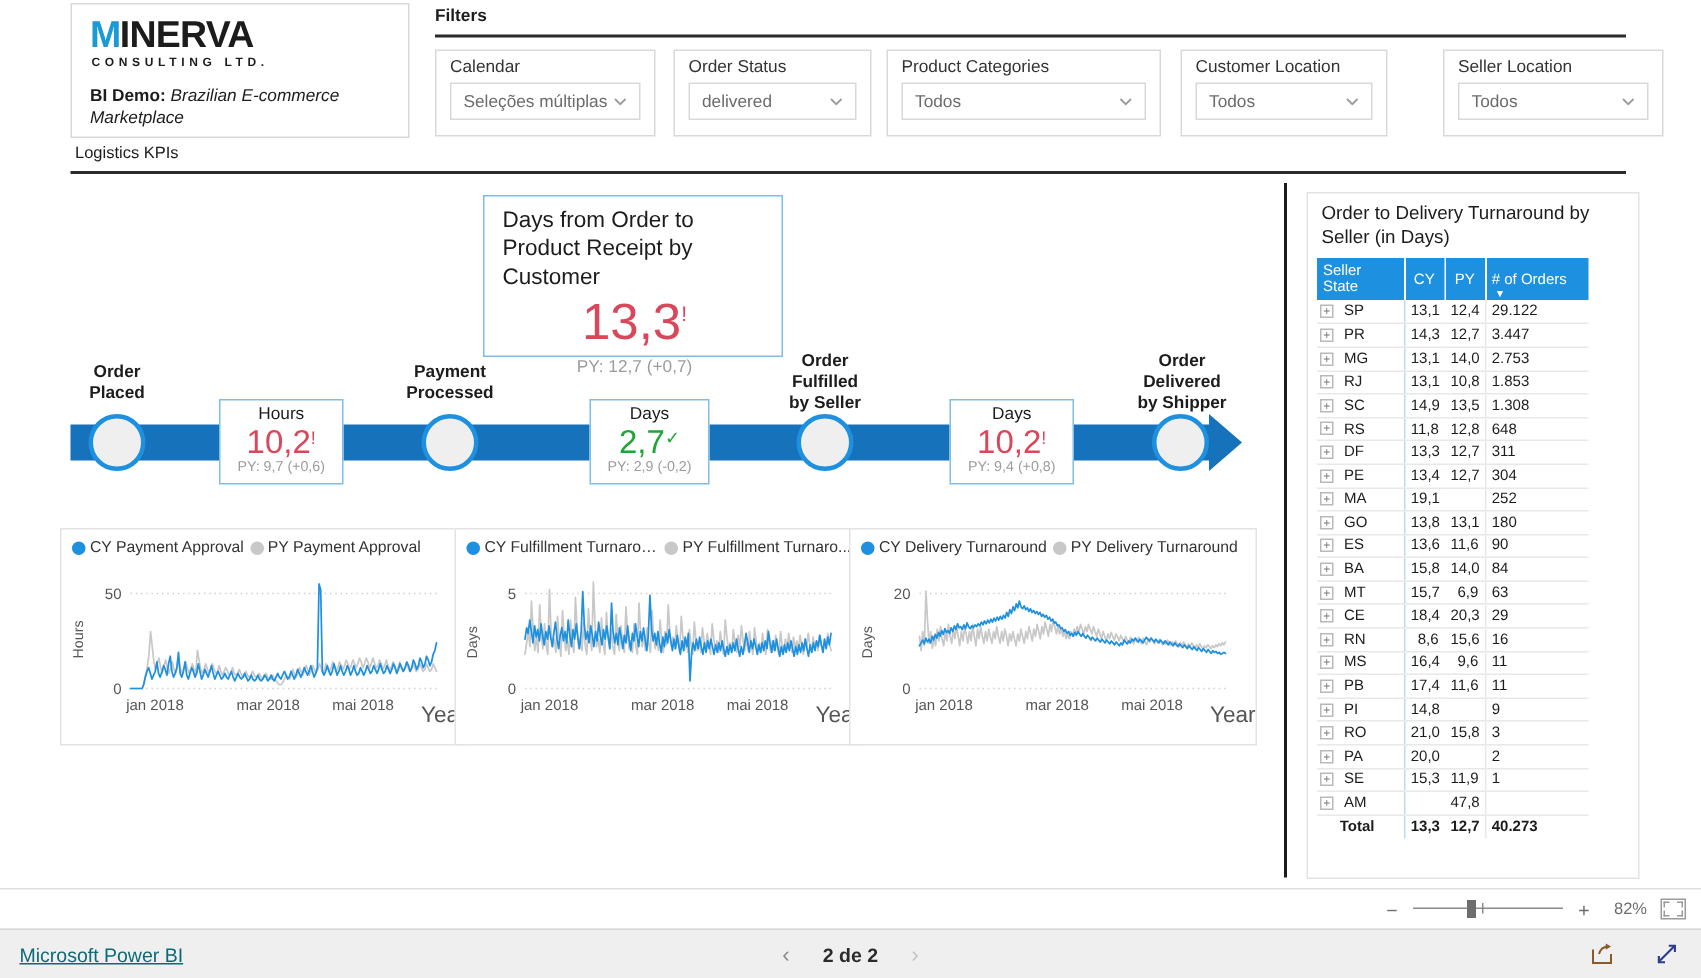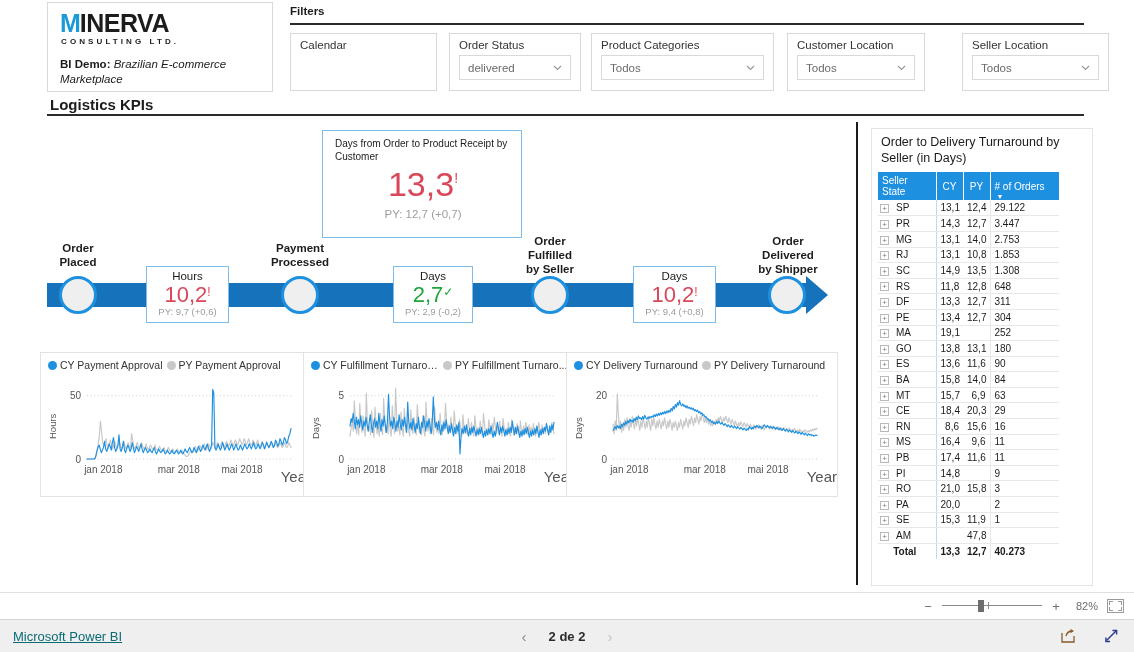--- a/index.html
+++ b/index.html
@@ -50,21 +50,21 @@
     display: flex; align-items: center; justify-content: space-between;
     padding: 0 7px 0 8px;
   }
   .slicer-val { font-size: 11.5px; color: #6b6b6b; white-space: nowrap; overflow: hidden; }
   .chev { width: 11px; height: 11px; flex: 0 0 auto; }
   .chev svg { display: block; }
 
   
   .sec-title {
     position: absolute; left: 50px; top: 96px;
-    font-size: 15px; font-weight: bold; color: #1c1c1c;
+    font-size: 11px; font-weight: normal; color: #1c1c1c;
   }
   .sec-rule {
     position: absolute; left: 47px; top: 114px; width: 1037px; height: 0;
     border-top: 2px solid #2b2b2b;
   }
 
   
   .tl-bar {
     position: absolute; left: 47px; top: 283px; width: 745px; height: 24px;
     background: #1672ba;
@@ -94,21 +94,21 @@
   .kpi-mini .mark { font-size: 12px; vertical-align: top; position: relative; top: 2px; }
   .kpi-mini .mark.bad { color: #d9475a; }
   .kpi-mini .mark.good { color: #20a53a; }
   .kpi-mini .py { font-size: 9.5px; color: #9c9c9c; line-height: 1.1; }
 
   
   .kpi-big {
     position: absolute; left: 322px; top: 130px; width: 200px; height: 108px;
     border: 1px solid #7fbde8; background: #fff; padding: 7px 10px 0 12px;
   }
-  .kpi-big .t { font-size: 10px; color: #1c1c1c; line-height: 1.25; }
+  .kpi-big .t { font-size: 15px; color: #1c1c1c; line-height: 1.25; }
   .kpi-big .v { text-align: center; margin-top: 4px; }
   .kpi-big .v .num { font-size: 34px; color: #d9475a; line-height: 1; }
   .kpi-big .v .mark { font-size: 14px; color: #d9475a; vertical-align: top; position: relative; top: 3px; }
   .kpi-big .py { text-align: center; font-size: 11.5px; color: #9c9c9c; margin-top: 7px; }
 
   
   .chartbox {
     position: absolute; top: 352px; width: 272px; height: 145px;
     border: 1px solid #e3e3e3; background: #fff;
   }
@@ -210,20 +210,28 @@
         <b>BI Demo:</b>
         <i>Brazilian E-commerce Marketplace</i>
       </div>
     </div>
 
     <div class="filters-title">Filters</div>
     <div class="filters-rule"></div>
 
     <div class="slicer" style="left:290px; width:147px;">
       <div class="slicer-label">Calendar</div>
+      <div class="slicer-box">
+        <span class="slicer-val">Seleções múltiplas</span>
+        <span class="chev">
+            <svg width="11" height="11" viewBox="0 0 11 11">
+              <path d="M2 4 L5.5 7.5 L9 4" fill="none" stroke="#9a9a9a" stroke-width="1.2"></path>
+            </svg>
+          </span>
+      </div>
     </div>
 
     <div class="slicer" style="left:449px; width:132px;">
       <div class="slicer-label">Order Status</div>
       <div class="slicer-box">
         <span class="slicer-val">delivered</span>
         <span class="chev">
             <svg width="11" height="11" viewBox="0 0 11 11">
               <path d="M2 4 L5.5 7.5 L9 4" fill="none" stroke="#9a9a9a" stroke-width="1.2"></path>
             </svg>

